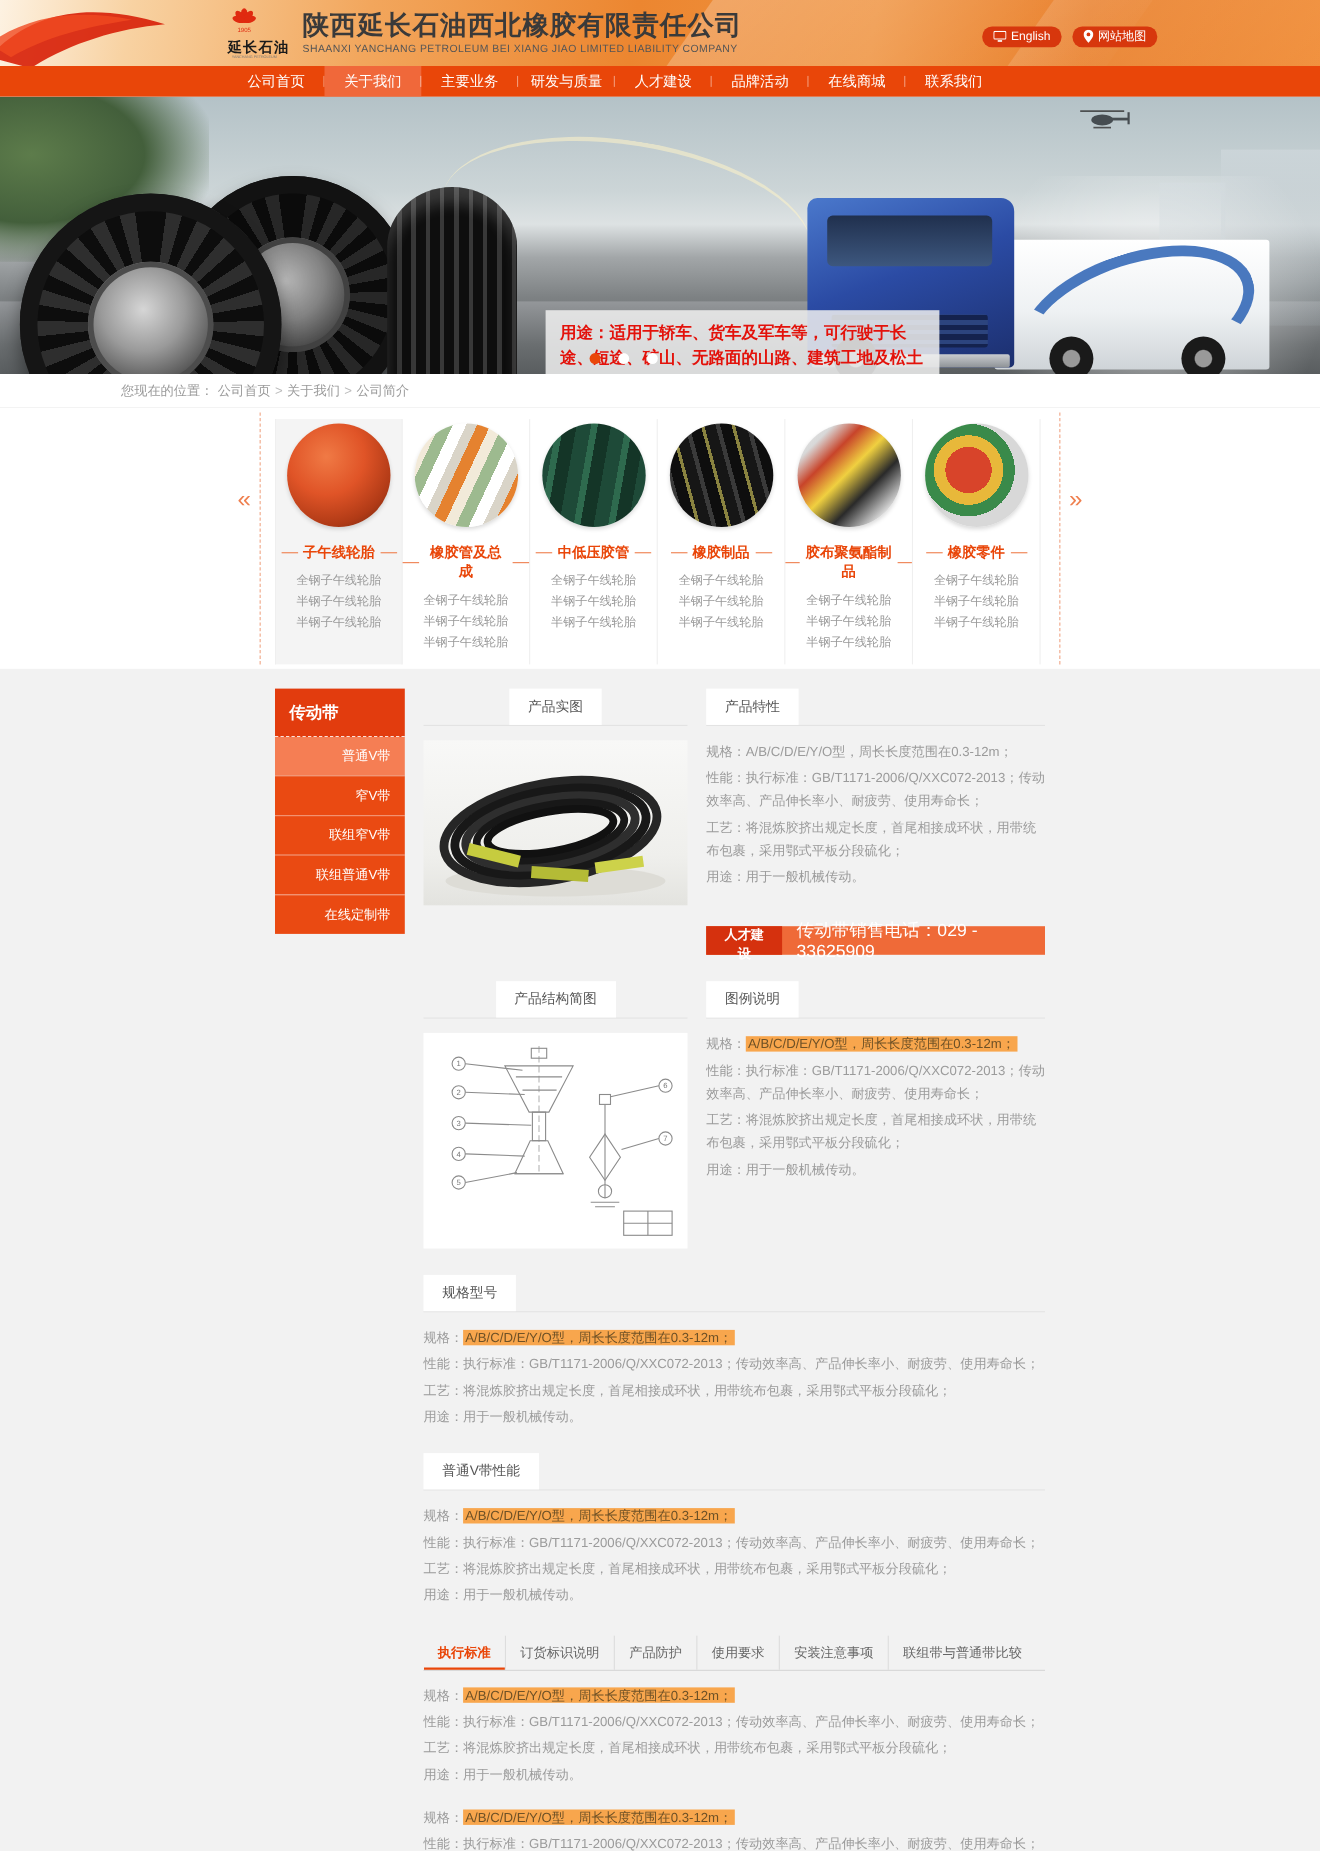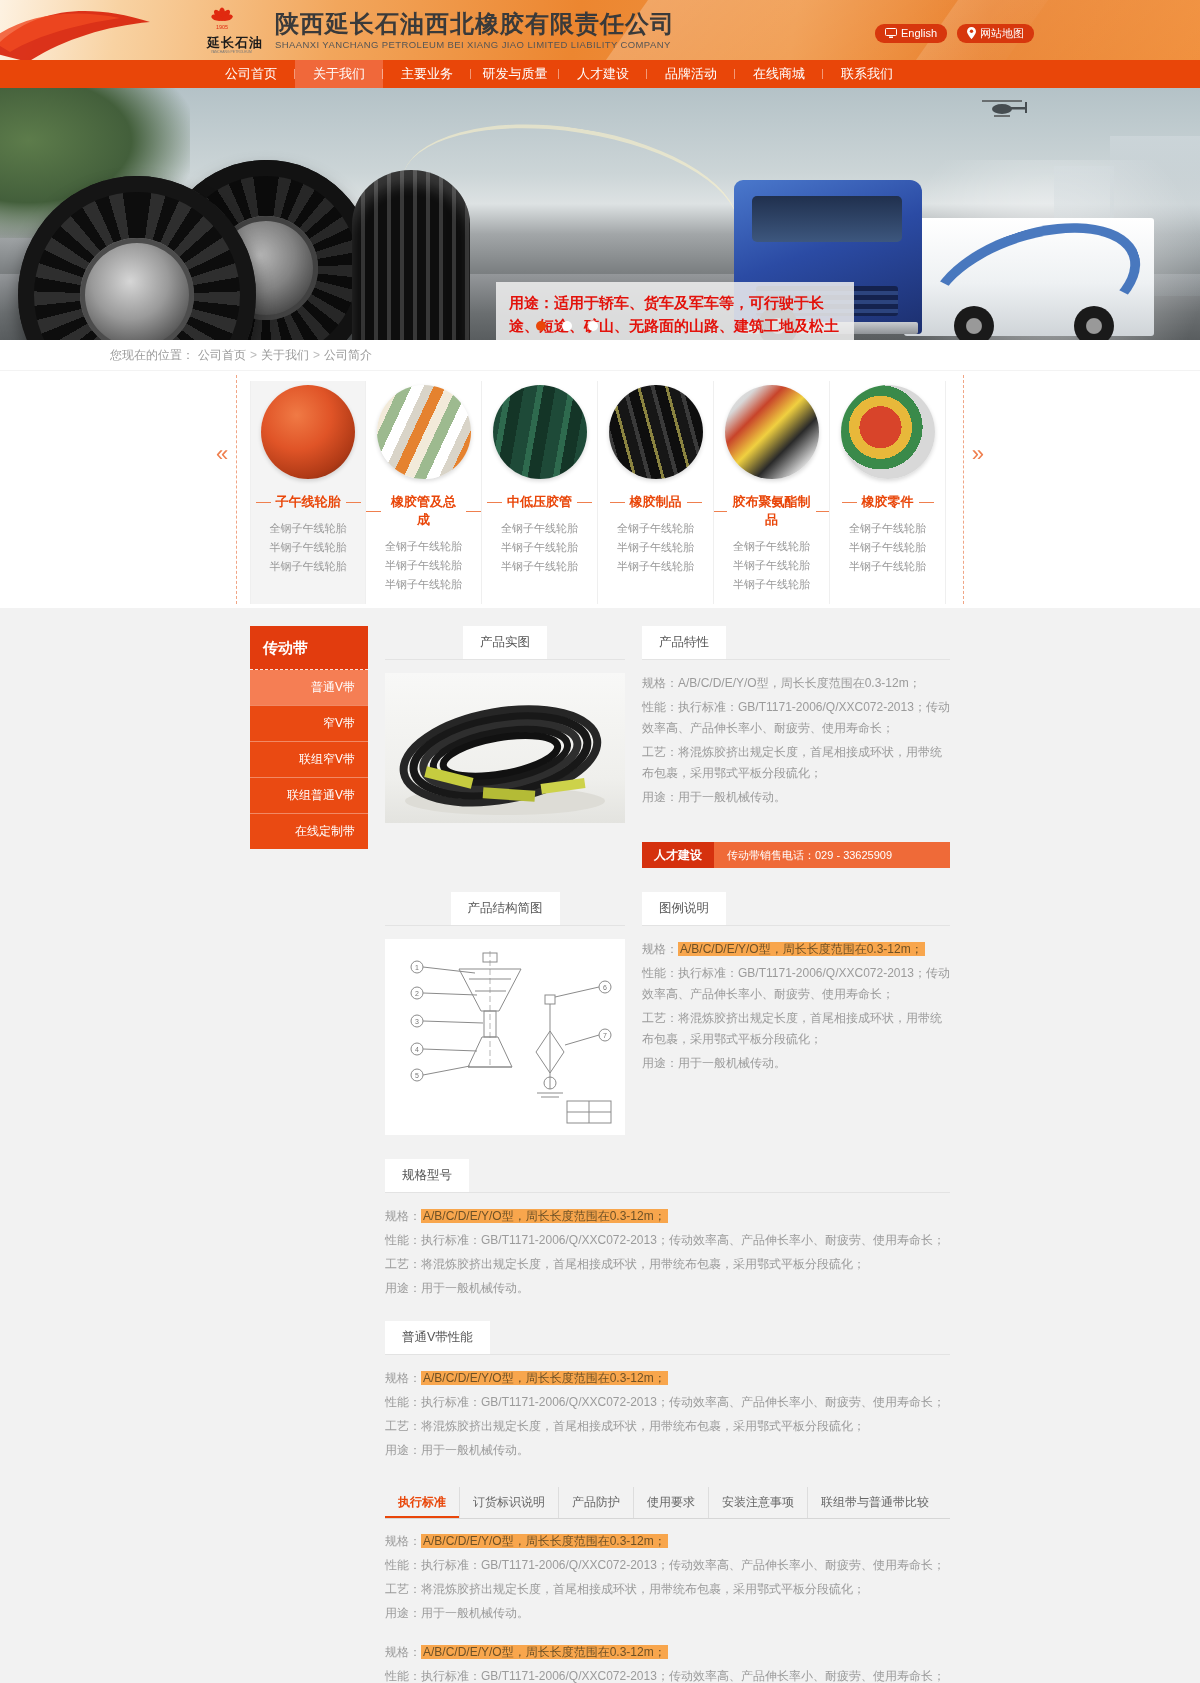--- a/index.html
+++ b/index.html
@@ -11,21 +11,21 @@
   .site-header .streak{position:absolute;top:-30px;height:140px;width:400px;background:linear-gradient(120deg,rgba(255,255,255,.25),rgba(255,255,255,0));transform:skewX(-35deg);}
   .streak.s1{left:620px;} .streak.s2{left:930px;opacity:.6;}
   .ribbon-svg{position:absolute;left:0;top:0;}
   .header-inner{position:relative;display:flex;align-items:center;height:60px;padding-left:207px;}
   .logo{display:flex;flex-direction:column;align-items:flex-start;margin-right:12px;line-height:1;}
   .logo-cn{font-size:13px;font-weight:bold;color:#1a1a1a;margin-top:1px;letter-spacing:1px;}
   .logo-en{font-size:4px;color:#777;margin-top:1px;transform:scale(.85);white-space:nowrap;}
   .title-block{display:flex;flex-direction:column;}
   .company-cn{margin:0;font-size:24px;font-weight:bold;color:#3a3a3a;letter-spacing:1px;line-height:1.15;}
   .company-en{font-size:9.5px;color:#555;letter-spacing:.4px;margin-top:2px;}
-  .header-links{position:absolute;left:875px;top:24px;display:flex;gap:10px;}
+  .header-links{position:absolute;left:893px;top:24px;display:flex;gap:10px;}
   .pill{display:flex;align-items:center;gap:4px;background:#d7370d;color:#fff;font-size:11px;padding:2px 10px 3px;border-radius:9px;line-height:14px;}
   .mini-ico{display:inline-block;}
   
   .top-nav{height:28px;background:#e94609;display:flex;padding-left:207px;}
   .top-nav a{position:relative;display:flex;align-items:center;justify-content:center;width:88px;color:#fff;font-size:13px;}
   .top-nav a .sep{position:absolute;right:0;top:9px;width:1px;height:10px;background:rgba(255,255,255,.45);}
   .top-nav a.active{background:#f0683a;}
   
   .banner{position:relative;height:252px;overflow:hidden;
     background:linear-gradient(180deg,#b4c2c7 0%,#ccd5d7 34%,#dde2e3 46%,#a2a6a8 58%,#7e8284 72%,#606466 88%,#54585a 100%);}
@@ -96,21 +96,21 @@
   .col-l{width:240px;flex:none;text-align:center;}
   .col-r{flex:1;min-width:0;}
   .sec-head{border-bottom:1px solid #e3e3e3;margin-bottom:13px;}
   .sec-head span{display:inline-block;background:#fff;padding:8px 17px;font-size:12.5px;color:#555;}
   .spec-text p{margin:0 0 3px;font-size:12px;color:#9b9b9b;line-height:21px;}
   .spec-text mark{background:#f8a64d;color:#6e5126;padding:0 2px;}
   .photo-box{width:240px;height:150px;background:linear-gradient(180deg,#f8f8f7 0%,#efefec 70%,#e3e3df 100%);}
   .diagram-box{width:240px;height:196px;background:#fff;}
   .order-bar{margin-top:34px;height:26px;background:#ef6a38;display:flex;align-items:center;}
   .order-btn{background:#d5310e;color:#fff;border:0;font-size:12px;font-weight:bold;height:26px;padding:0 12px;cursor:pointer;font-family:inherit;}
-  .order-phone{color:#fff;font-size:11px;margin-left:13px;}
+  .order-phone{color:#fff;font-size:16px;margin-left:13px;}
   .wide-sec{margin-bottom:22px;}
   .tabs{display:flex;border-bottom:1px solid #d6d6d6;margin:26px 0 12px;}
   .tab{font-size:12px;color:#666;padding:7px 13px;border-right:1px solid #ddd;cursor:pointer;}
   .tab:last-child{border-right:0;}
   .tab.active{color:#e94609;font-weight:bold;box-shadow:inset 0 -2px 0 #e94609;}
   .tab-block{margin:0 0 18px;}
 </style>
 </head>
 <body>
 

